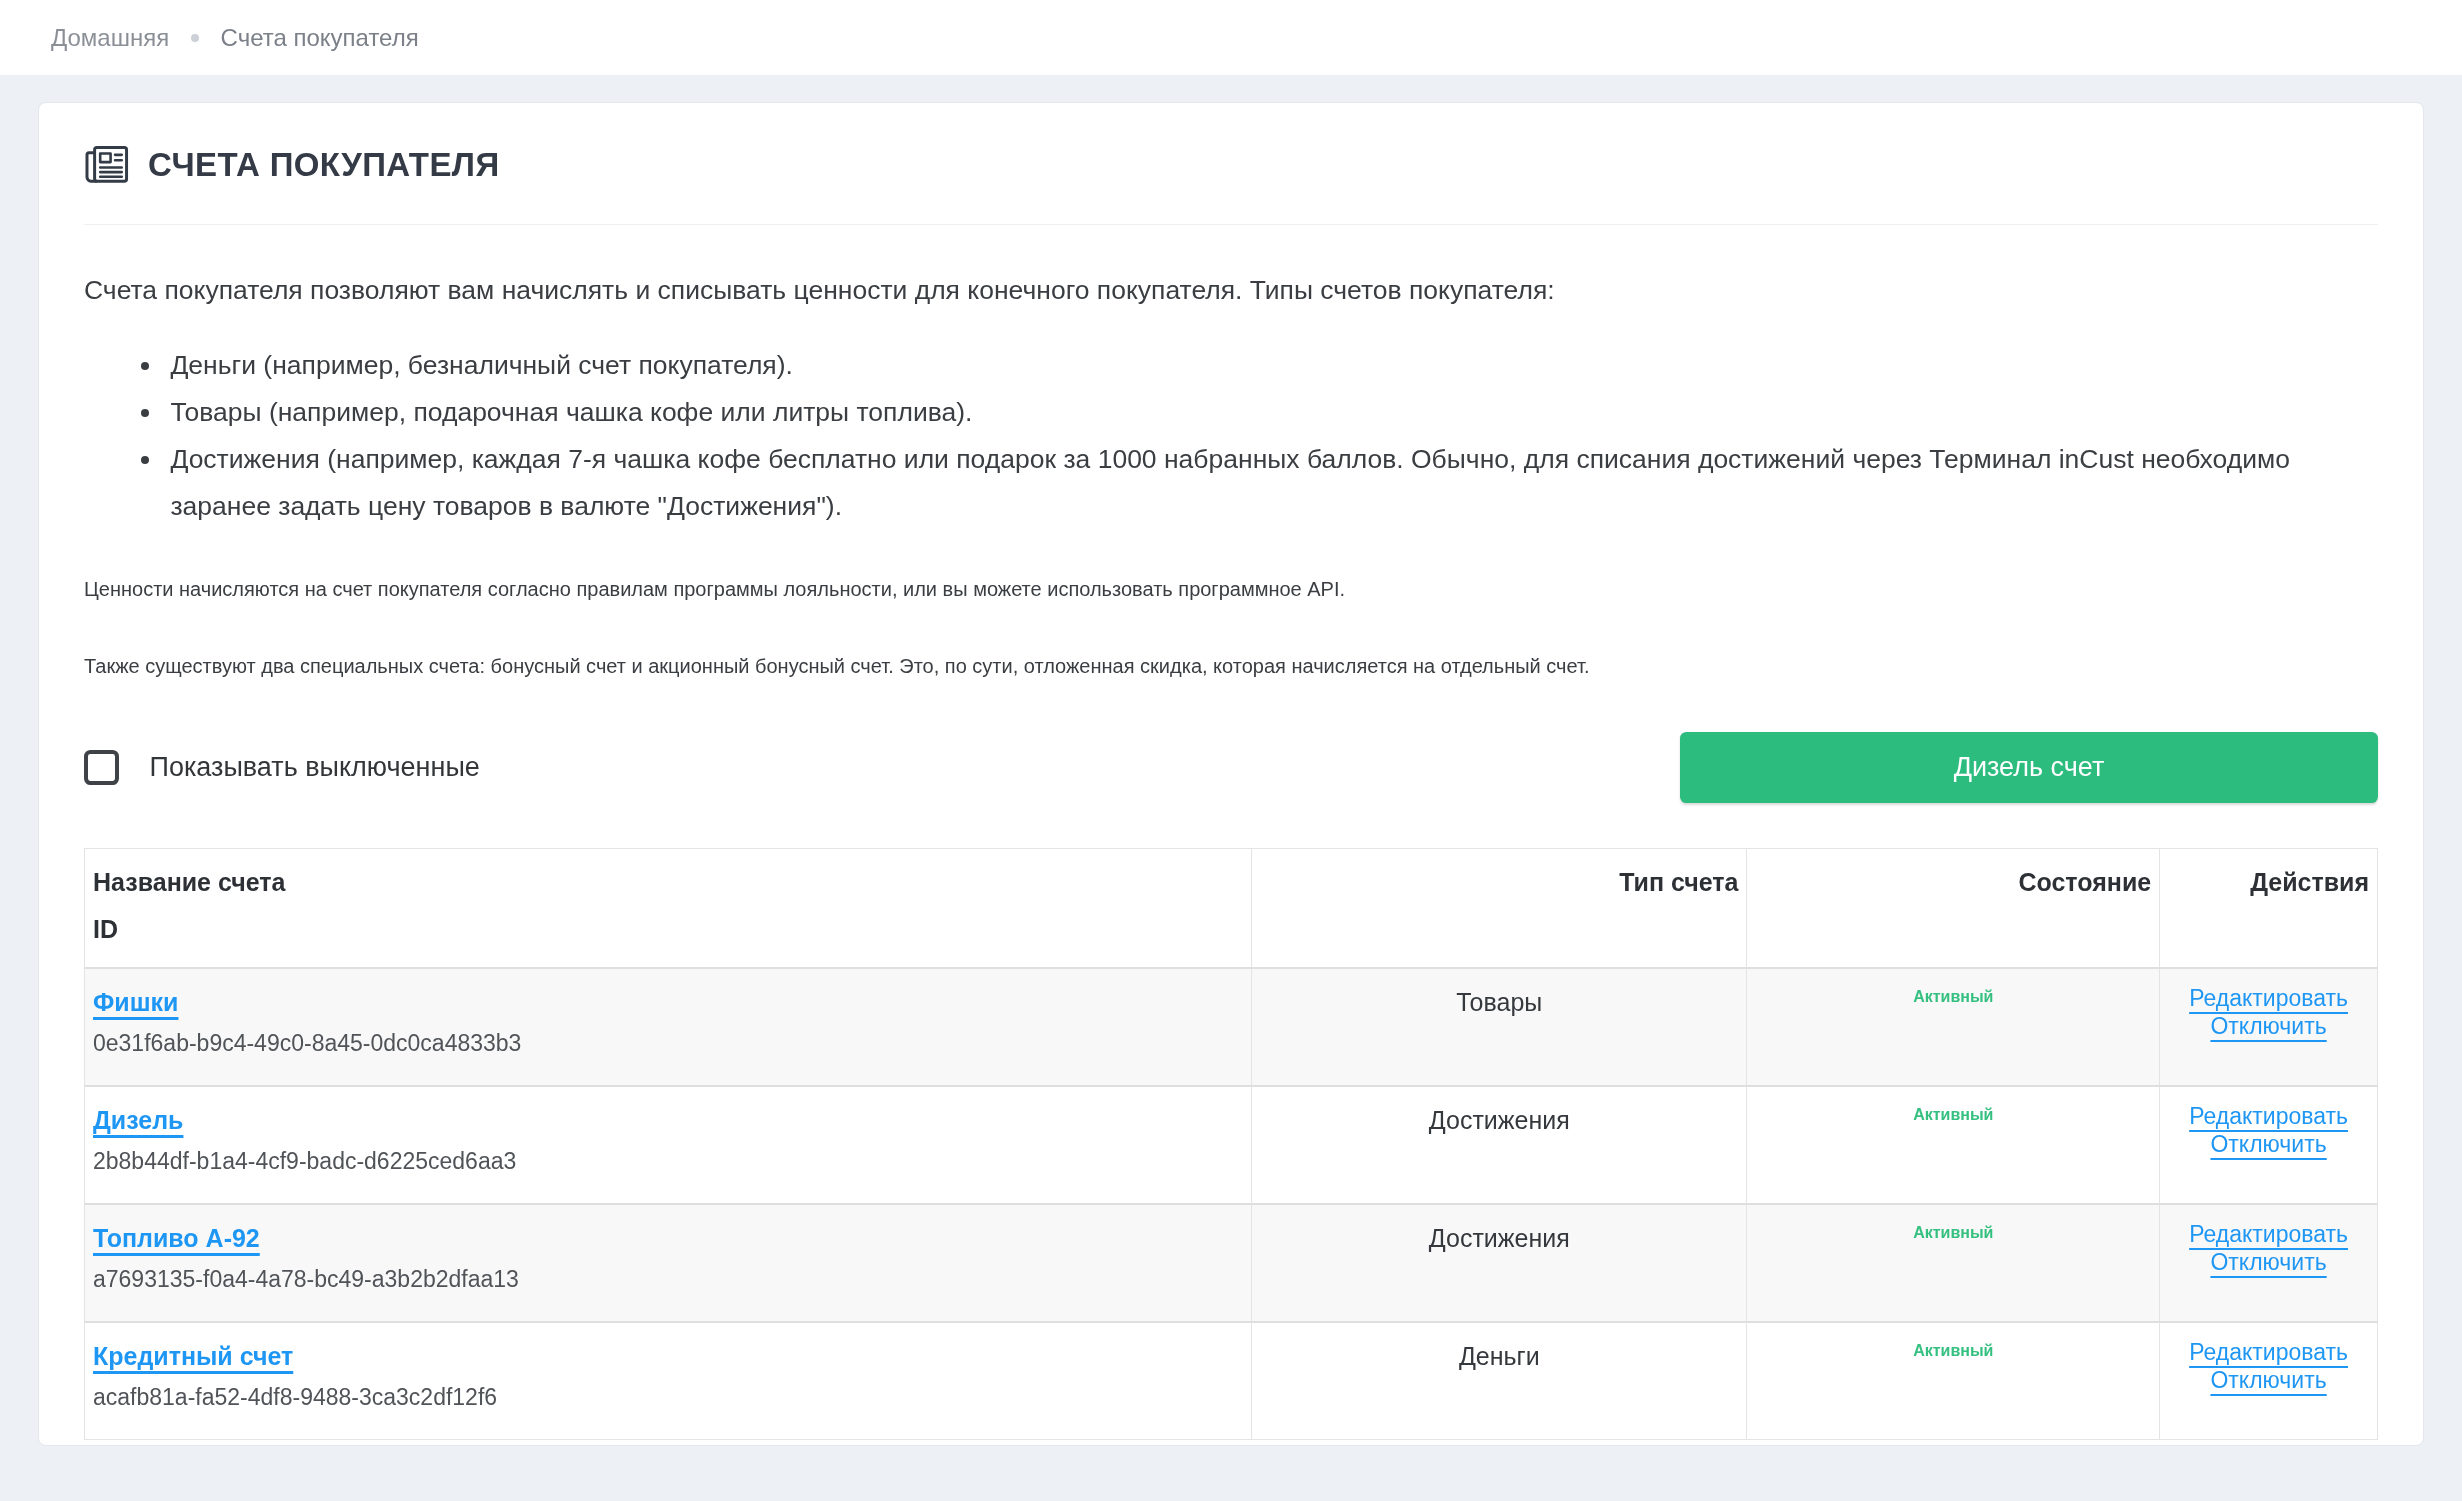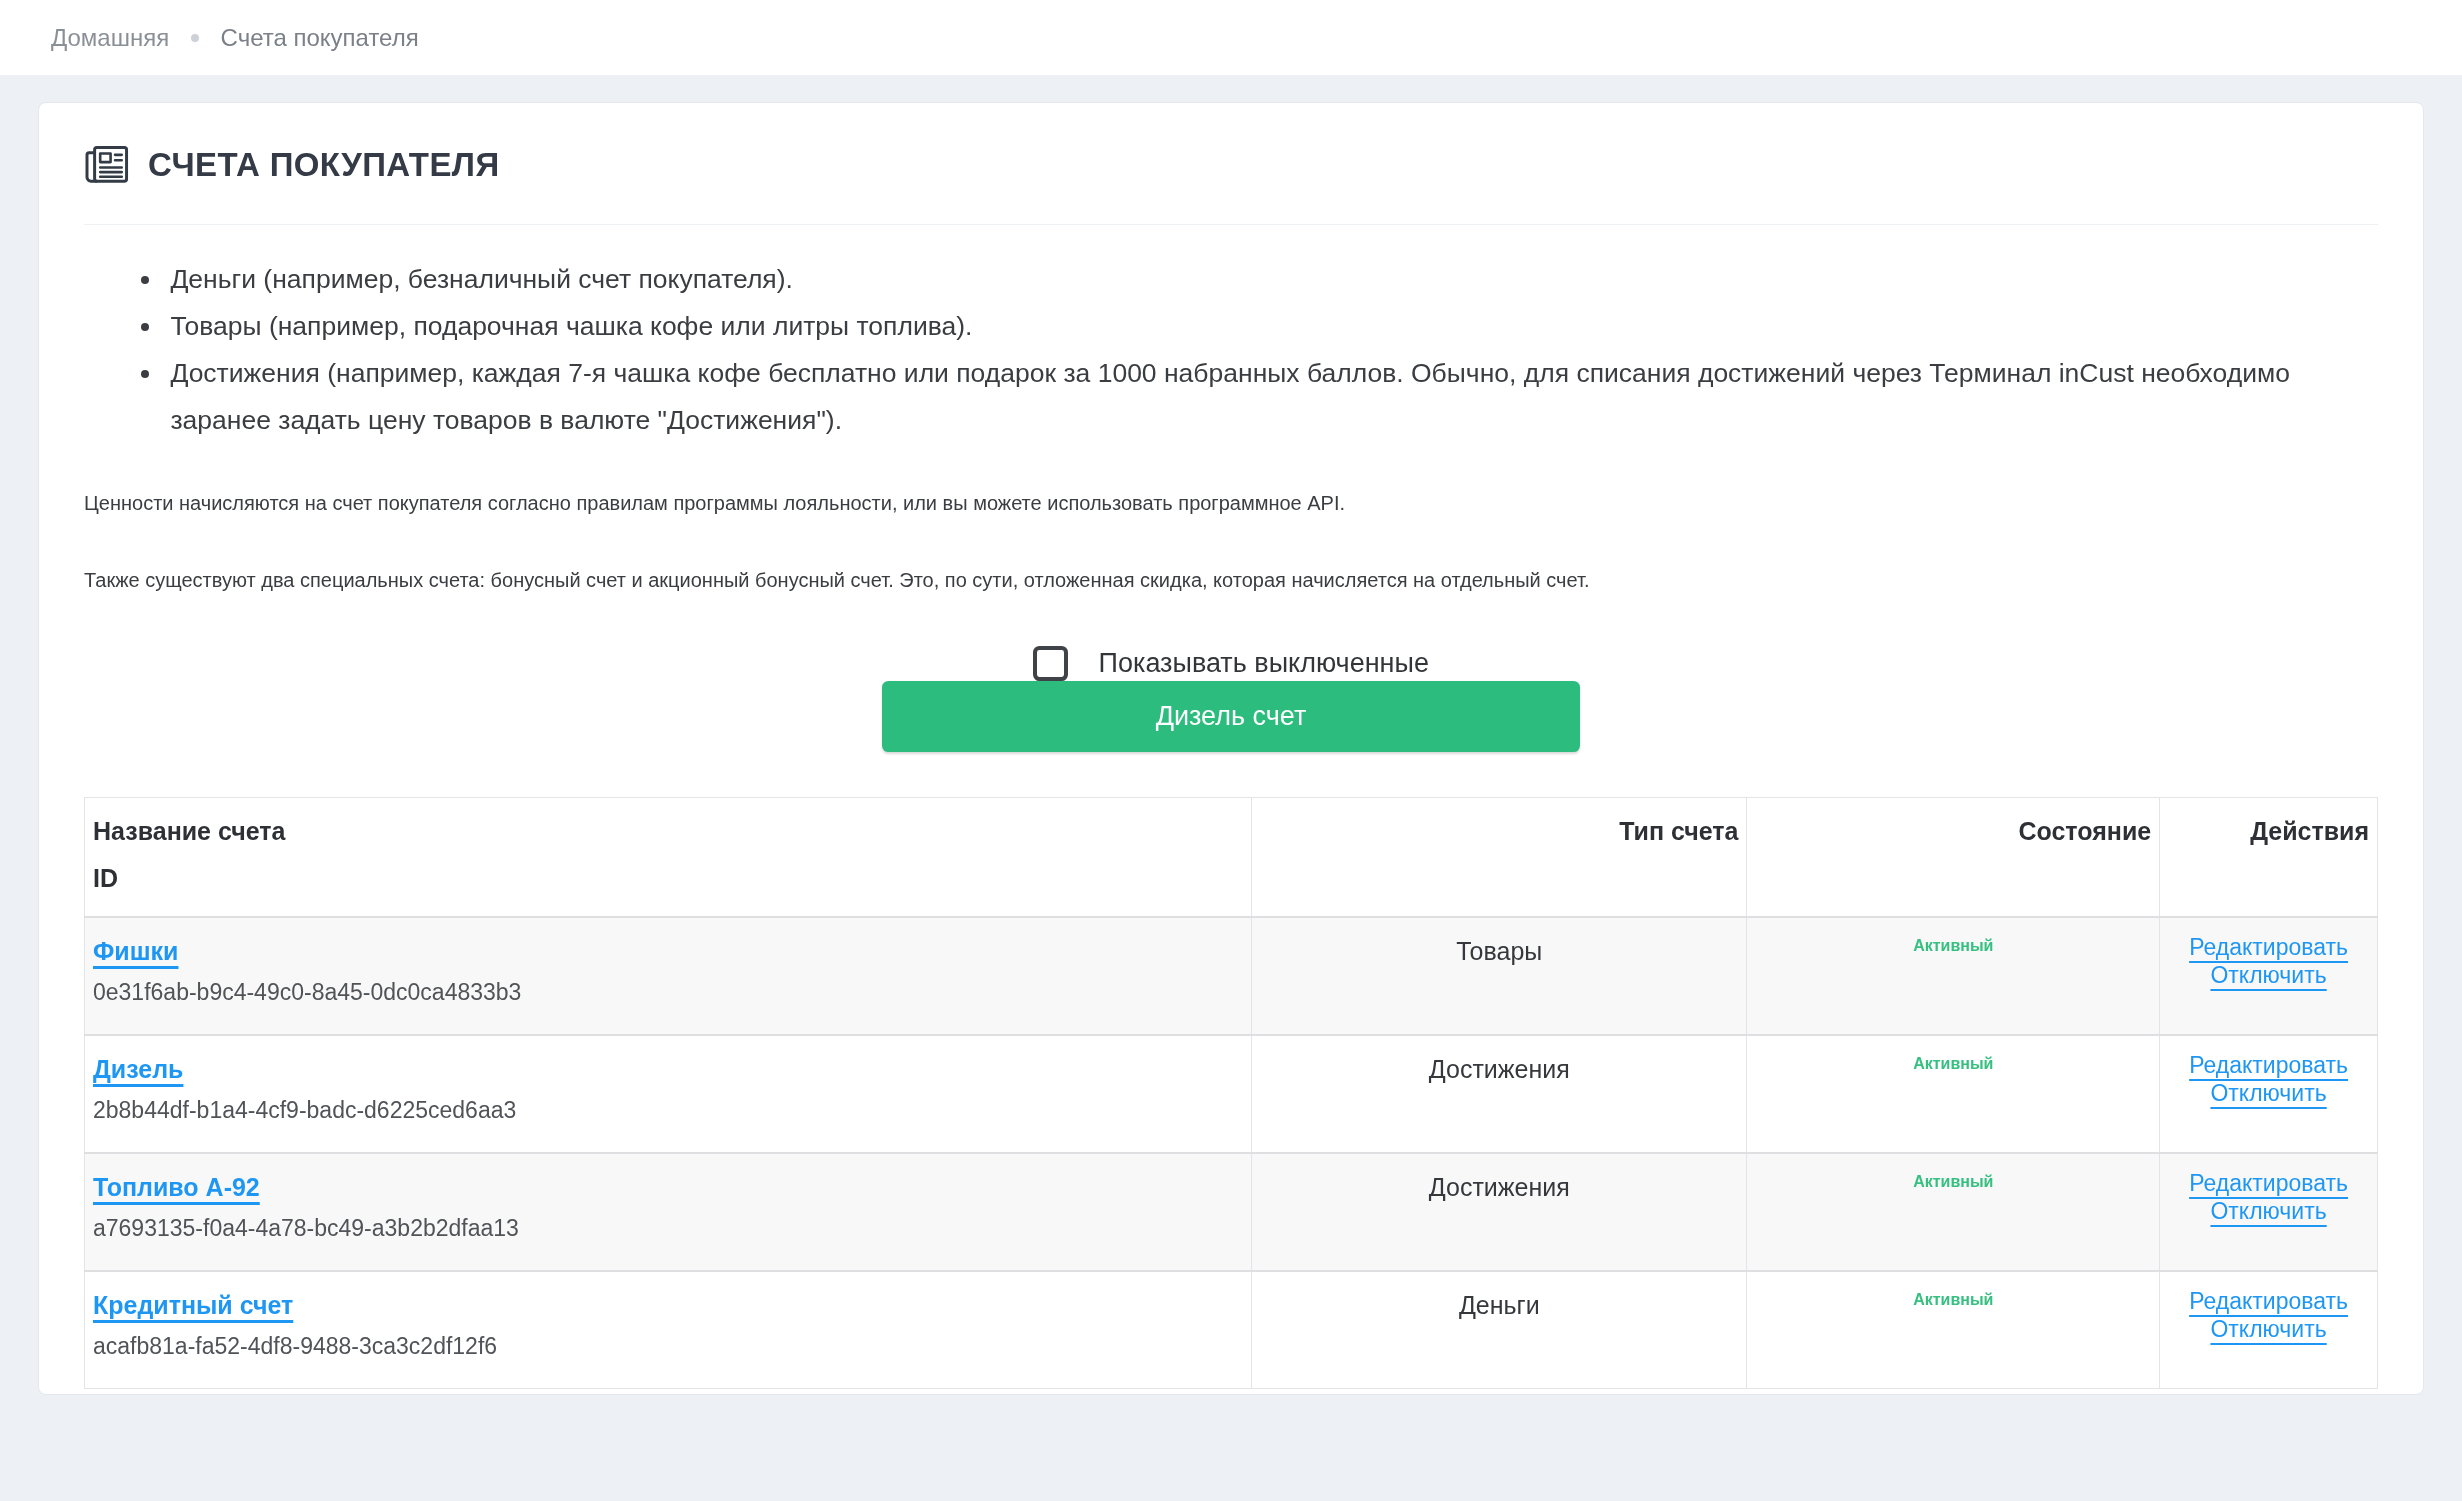--- a/index.html
+++ b/index.html
@@ -39,21 +39,21 @@
   }
   .np-icon{flex:0 0 auto;display:block;}
   .title-divider{border:none;border-top:1.6px solid #eef1f4;margin-top:40px;}
   
   .lead{font-size:26.5px;line-height:1.55;margin-top:45px;color:var(--body-ink);}
   .type-list{margin-top:30.5px;padding-left:80px;list-style:disc;}
   .type-list li{font-size:26.5px;line-height:1.78;padding-left:6.4px;color:var(--body-ink);}
   .para{font-size:20px;line-height:1.75;margin-top:42px;color:var(--body-ink);}
   
   .controls-row{
-    margin-top:48px;display:flex;align-items:center;justify-content:space-between;flex-direction:column;
+    margin-top:48px;display:flex;align-items:center;justify-content:space-between;
   }
   .checkbox-row{display:flex;align-items:center;gap:30.5px;cursor:pointer;}
   .checkbox-box{
     width:35px;height:35px;border:4px solid #3f4348;border-radius:6.4px;background:#fff;
     flex:0 0 auto;
   }
   .checkbox-label{font-size:27px;color:#333639;}
   .btn-new{
     width:698px;height:71px;border:none;border-radius:6.4px;cursor:pointer;
     background:var(--accent-green);color:#ffffff;font-size:27px;
@@ -108,20 +108,21 @@
       <path d="M5.6 4.2 H2.6 a1.1 1.1 0 0 0 -1.1 1.1 V17.4 a2.1 2.1 0 0 0 2.1 2.1 H6.5"></path>
       <rect x="8.6" y="4.6" width="5.6" height="4.6" stroke-width="1.4"></rect>
       <path d="M16.6 5.3 H20.2 M16.6 8.2 H20.2" stroke-width="1.4"></path>
       <path d="M8.6 12.1 H20.2 M8.6 14.6 H20.2 M8.6 17.1 H20.2" stroke-width="1.4"></path>
     </svg>
     <h1>СЧЕТА ПОКУПАТЕЛЯ</h1>
   </div>
 
   <hr class="title-divider">
 
+  <p class="lead">Счета покупателя позволяют вам начислять и списывать ценности для конечного покупателя. Типы счетов покупателя:</p>
 
   <ul class="type-list">
     <li>Деньги (например, безналичный счет покупателя).</li>
     <li>Товары (например, подарочная чашка кофе или литры топлива).</li>
     <li>Достижения (например, каждая 7-я чашка кофе бесплатно или подарок за 1000 набранных баллов. Обычно, для списания достижений через Терминал inCust необходимо заранее задать цену товаров в валюте "Достижения").</li>
   </ul>
 
   <p class="para">Ценности начисляются на счет покупателя согласно правилам программы лояльности, или вы можете использовать программное API.</p>
 
   <p class="para">Также существуют два специальных счета: бонусный счет и акционный бонусный счет. Это, по сути, отложенная скидка, которая начисляется на отдельный счет.</p>

